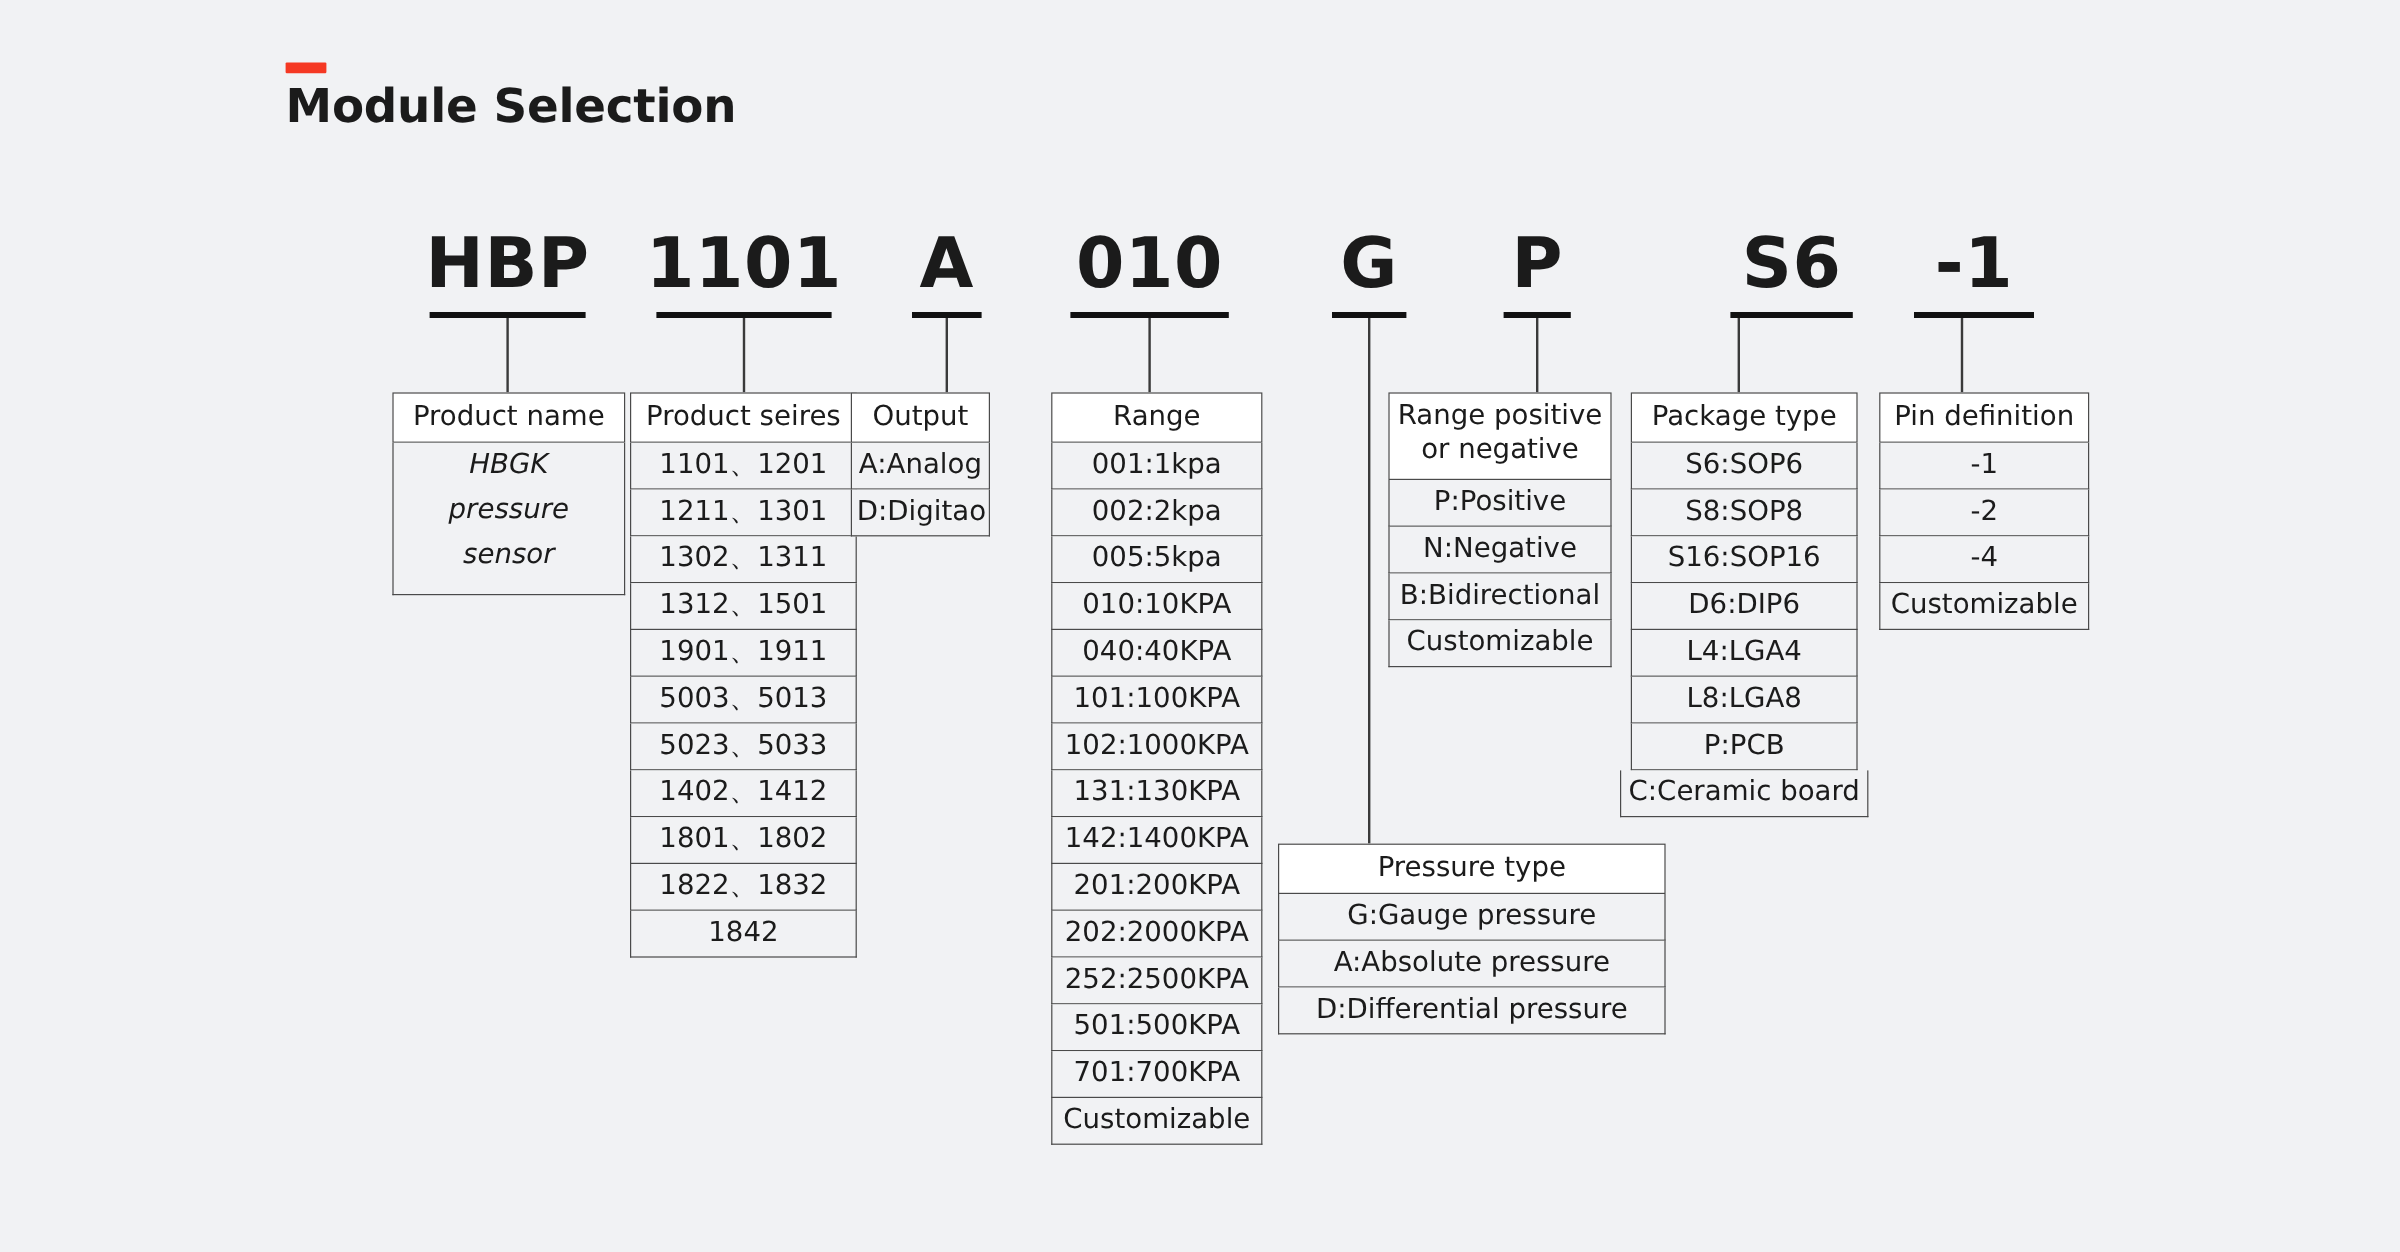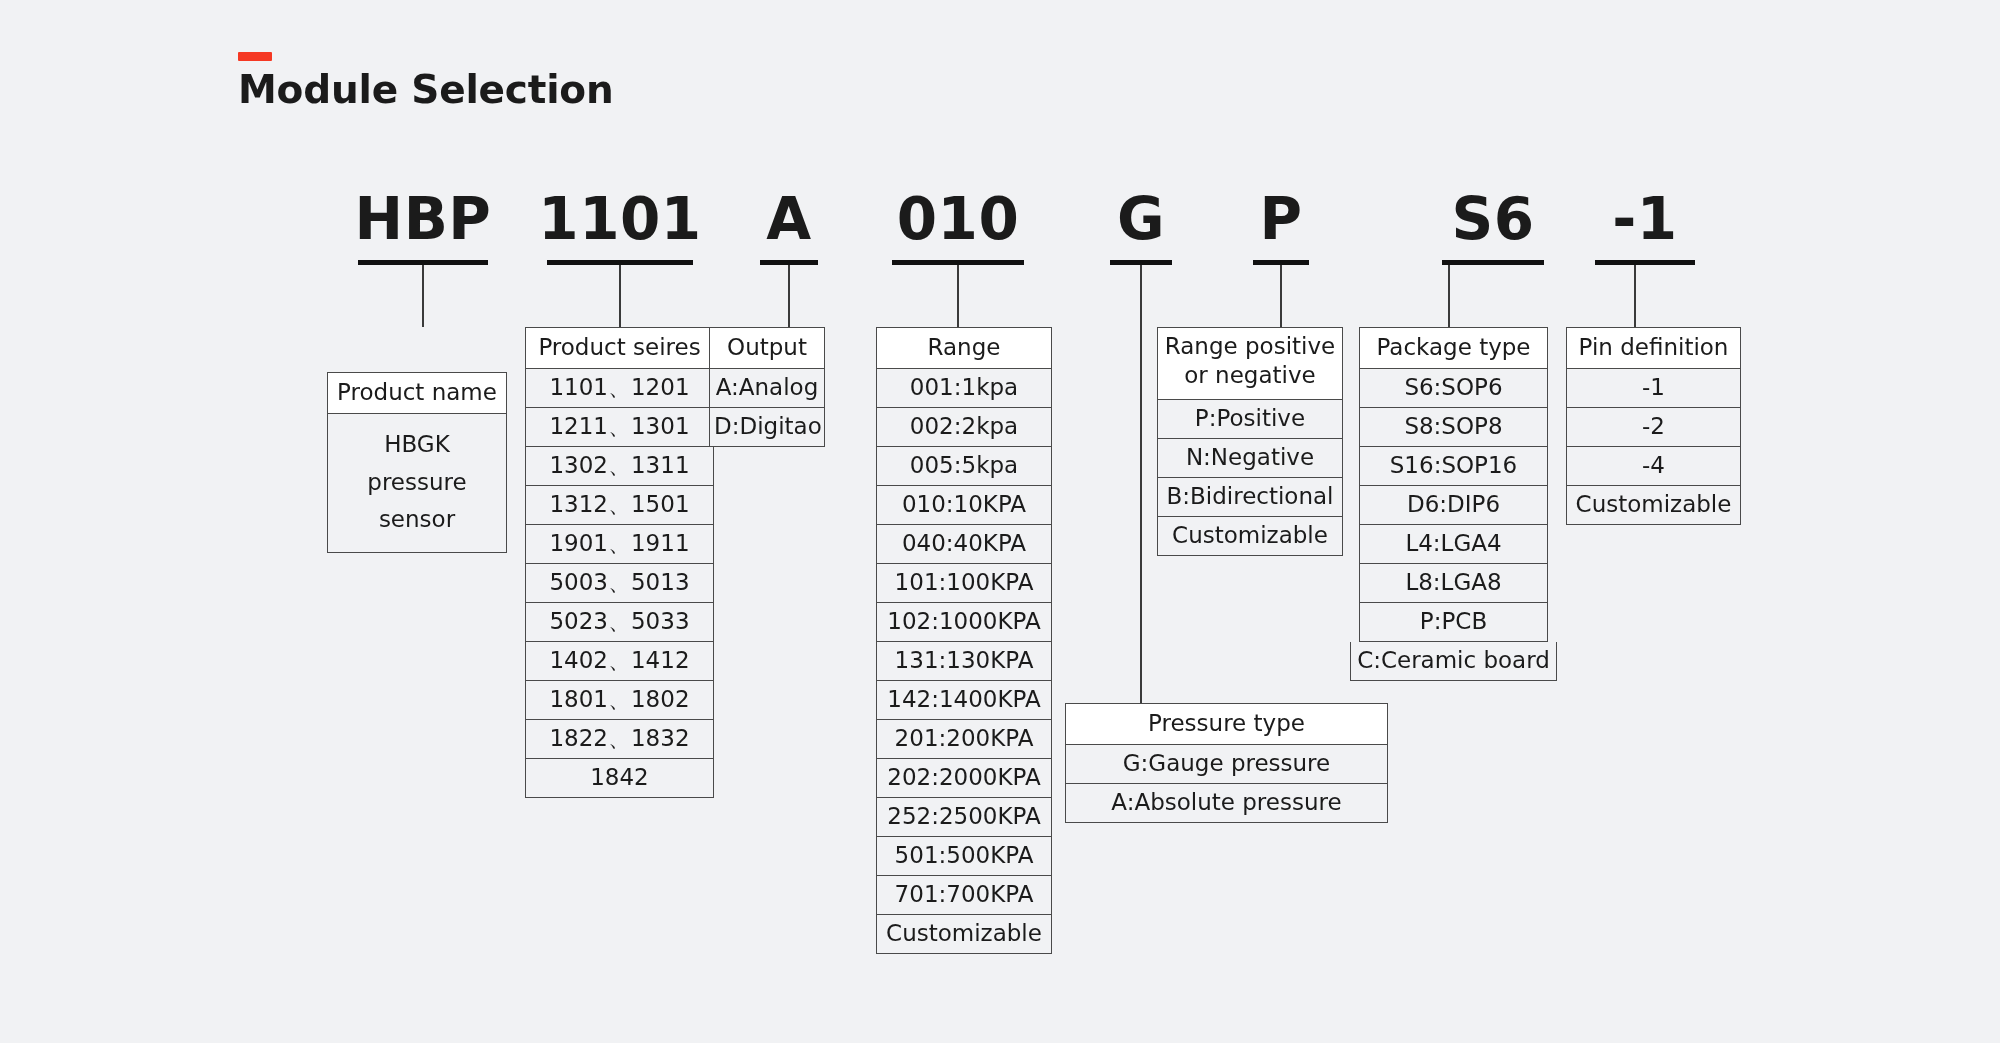--- a/index.html
+++ b/index.html
@@ -85,22 +85,23 @@
     border: 1.6px solid #4a4a4a;
     border-top: none;
     background: #f1f2f4;
     text-align: center;
     font-size: 23px;
     line-height: 1.26;
     padding: 4px 4px 5px 4px;
     white-space: nowrap;
   }
   .cell.tall {
-    padding: 12px 4px 14px 4px;
+    padding: 0 4px 14px 4px;
     line-height: 1.62;
+    font-style: italic;
   }
   .cell.tall .ml { display: block; }
   .cell.wide {
     position: relative;
     margin-left: -9px;
     margin-right: -9px;
     width: calc(100% + 18px);
     border-left: 1.6px solid #4a4a4a;
   }
 </style>
@@ -154,21 +155,21 @@
 
 <div class="connector" style="left:422px;  top:265px; height:62px;"></div>
 <div class="connector" style="left:619px;  top:265px; height:62px;"></div>
 <div class="connector" style="left:788px;  top:265px; height:62px;"></div>
 <div class="connector" style="left:957px;  top:265px; height:62px;"></div>
 <div class="connector" style="left:1140px; top:265px; height:438px;"></div>
 <div class="connector" style="left:1280px; top:265px; height:62px;"></div>
 <div class="connector" style="left:1448px; top:265px; height:62px;"></div>
 <div class="connector" style="left:1634px; top:265px; height:62px;"></div>
 
-<div class="col" style="left:327px; top:327px; width:180px;margin-top:45px;">
+<div class="col" style="left:327px; top:327px; width:194px;">
   <div class="col-head">Product name</div>
   <div class="cell tall">
     <span class="ml">HBGK</span>
     <span class="ml">pressure</span>
     <span class="ml">sensor</span>
   </div>
 </div>
 
 <div class="col" style="left:525px; top:327px; width:189px;">
   <div class="col-head">Product seires</div>
@@ -207,20 +208,21 @@
   <div class="cell">252:2500KPA</div>
   <div class="cell">501:500KPA</div>
   <div class="cell">701:700KPA</div>
   <div class="cell">Customizable</div>
 </div>
 
 <div class="col" style="left:1065px; top:703px; width:323px;">
   <div class="col-head">Pressure type</div>
   <div class="cell">G:Gauge pressure</div>
   <div class="cell">A:Absolute pressure</div>
+  <div class="cell">D:Differential pressure</div>
 </div>
 
 <div class="col" style="left:1157px; top:327px; width:186px;">
   <div class="col-head two-line">
     <span class="hl">Range positive</span>
     <span class="hl">or negative</span>
   </div>
   <div class="cell">P:Positive</div>
   <div class="cell">N:Negative</div>
   <div class="cell">B:Bidirectional</div>

